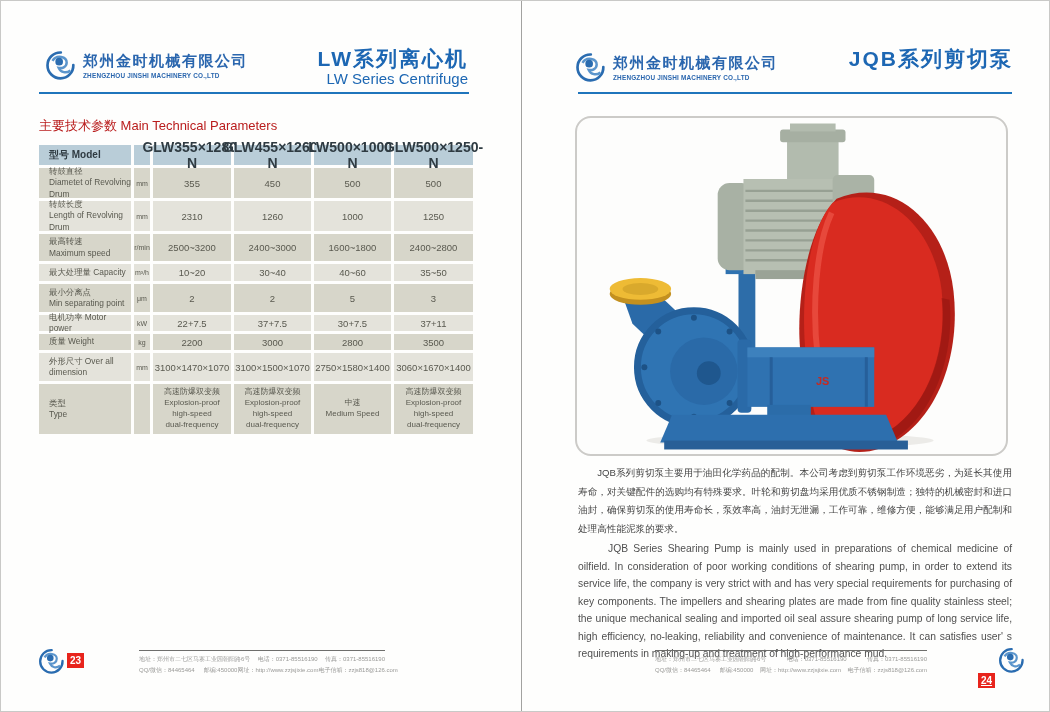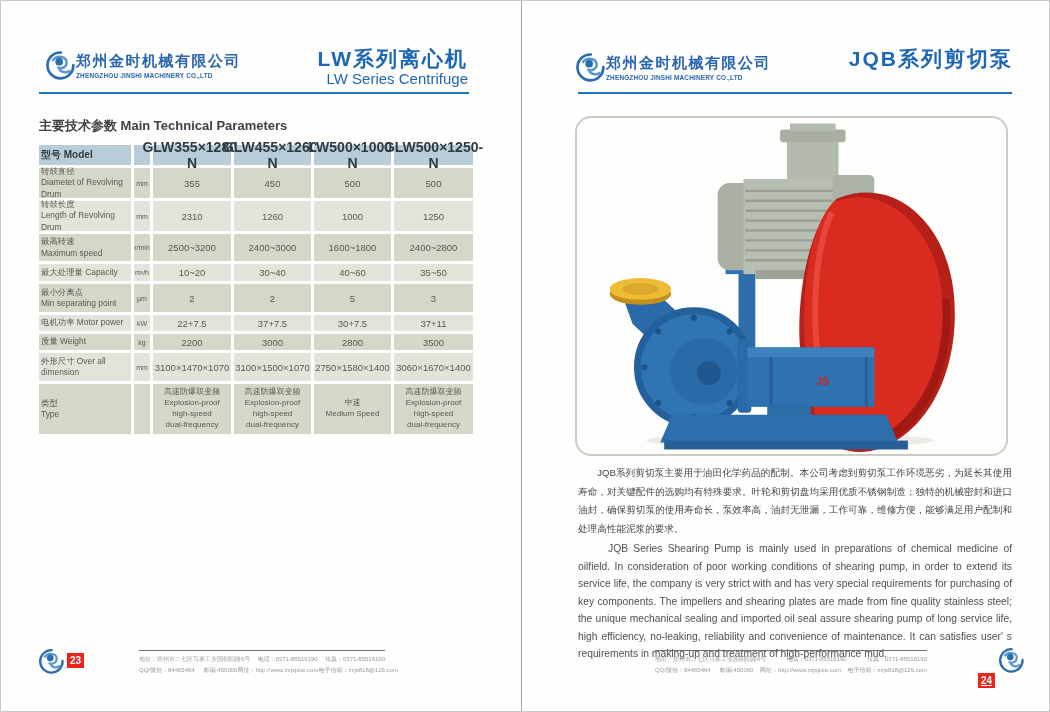--- a/index.html
+++ b/index.html
@@ -6,40 +6,40 @@
   .canvas{
     position:relative;width:1050px;height:712px;background:#fefefd;
     border:1px solid #c9c9c7;box-sizing:border-box;overflow:hidden;
     font-family:"Liberation Sans","DejaVu Sans",sans-serif;
   }
   .page{position:absolute;top:0;height:710px;}
   #page-left{left:0;width:521px;border-right:1px solid #a2a2a0;box-sizing:border-box;}
   #page-right{left:521px;width:528px;}
 
   
-  .brand{position:absolute;display:flex;align-items:center;gap:1px;}
+  .brand{position:absolute;display:flex;align-items:center;gap:8px;}
   .brand svg{width:30px;height:30px;flex:0 0 auto;}
   .brand-cn{font-size:15px;font-weight:bold;color:#2a66ae;letter-spacing:1.5px;white-space:nowrap;}
   .brand-en{font-size:6.4px;font-weight:bold;color:#2a66ae;letter-spacing:.2px;margin-top:1px;white-space:nowrap;}
   .page-title{position:absolute;top:46px;text-align:right;color:#1d67b3;line-height:1.12;}
   .pt-cn{font-size:21px;font-weight:bold;letter-spacing:2px;white-space:nowrap;}
   .pt-en{font-size:15px;font-weight:normal;white-space:nowrap;}
   .rule{position:absolute;top:91px;height:2px;background:#1f75bc;}
 
   
-  .section-title{position:absolute;left:38px;top:116px;font-size:13px;font-weight:bold;color:#404040;white-space:nowrap;}
+  .section-title{position:absolute;left:38px;top:116px;font-size:13px;font-weight:normal;color:#b91c1c;white-space:nowrap;}
   .ptable{
     position:absolute;left:38px;top:144px;display:grid;
     grid-template-columns:92px 16px 78px 77px 77px 79px;
     grid-template-rows:20px 30px 30px 27px 17px 28px 16px 16px 28px 50px;
     gap:3px;
   }
   .cell{display:flex;align-items:center;justify-content:center;box-sizing:border-box;
         font-size:9.5px;color:#59594f;text-align:center;}
-  .cell.lab{justify-content:flex-start;text-align:left;padding-left:2px;font-size:8.4px;line-height:1.35;}
+  .cell.lab{justify-content:flex-start;text-align:left;padding-left:10px;font-size:8.4px;line-height:1.35;}
   .cell.unit{font-size:7px;padding:0 1px;}
   .head{background:#b9cdd8;color:#2f3b42;font-weight:bold;font-size:14px;}
   .head.lab{font-size:10px;}
   .sA{background:#d7d6ca;}
   .sB{background:#e4e3db;}
   .pre{white-space:pre-line;}
   .typecell{font-size:8px;line-height:1.35;}
 
   
   .img-frame{

